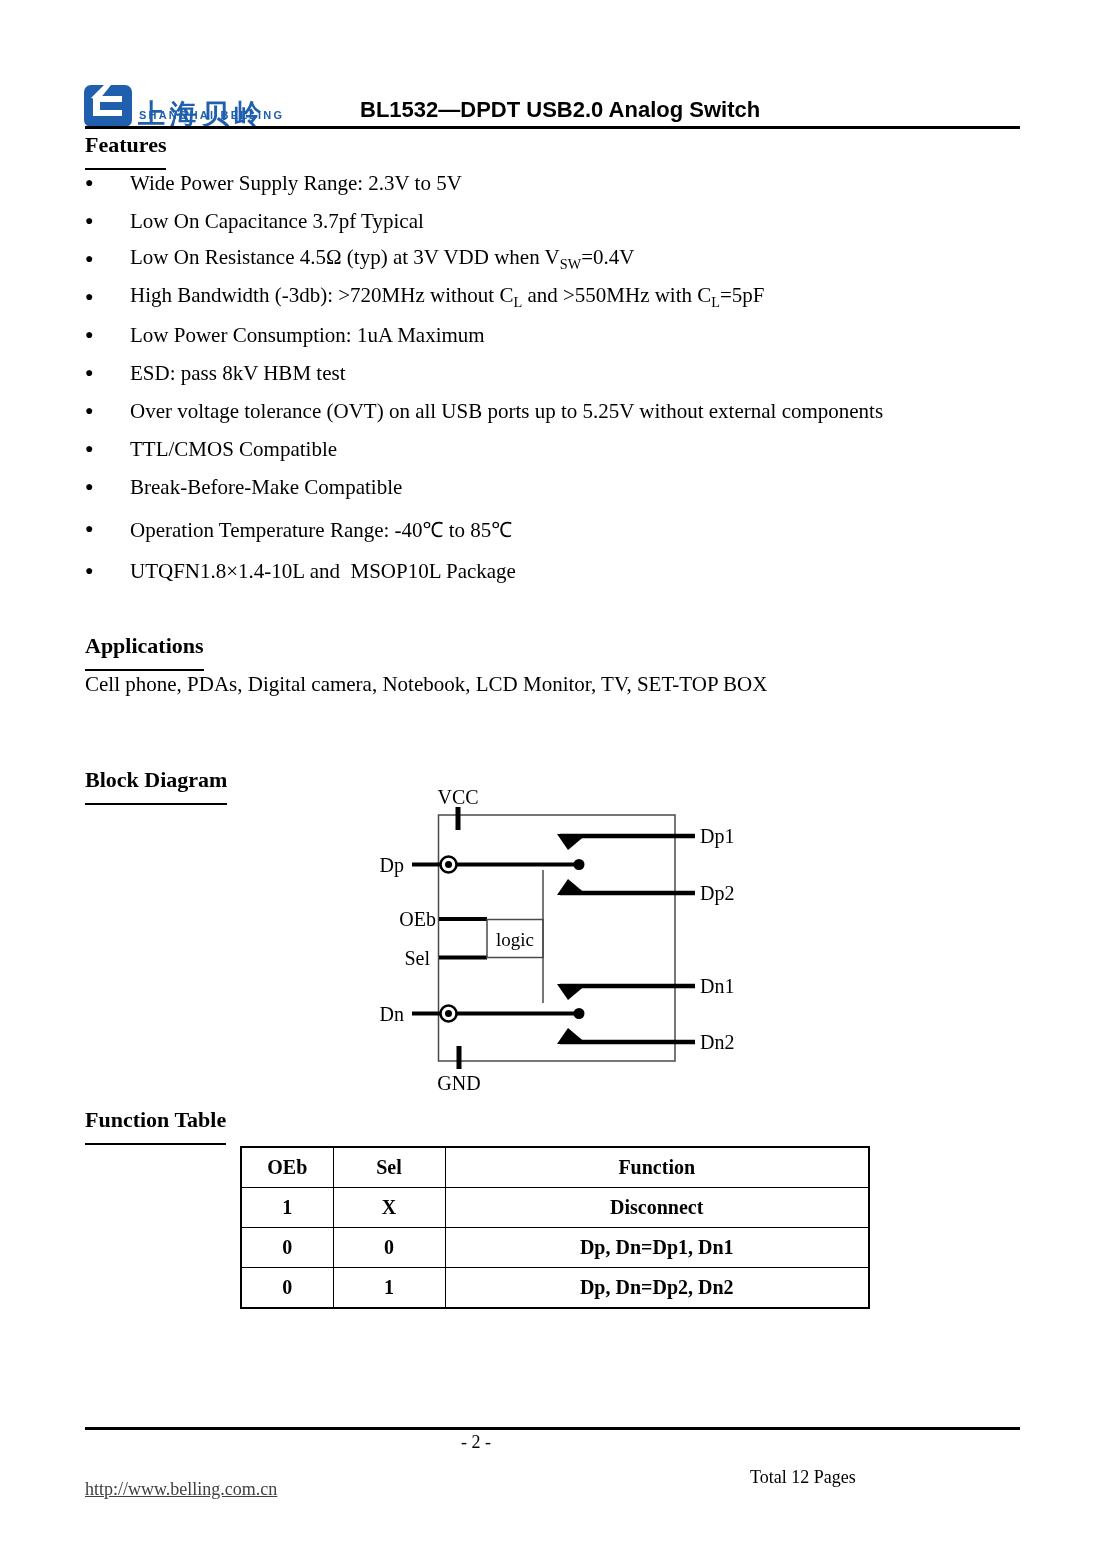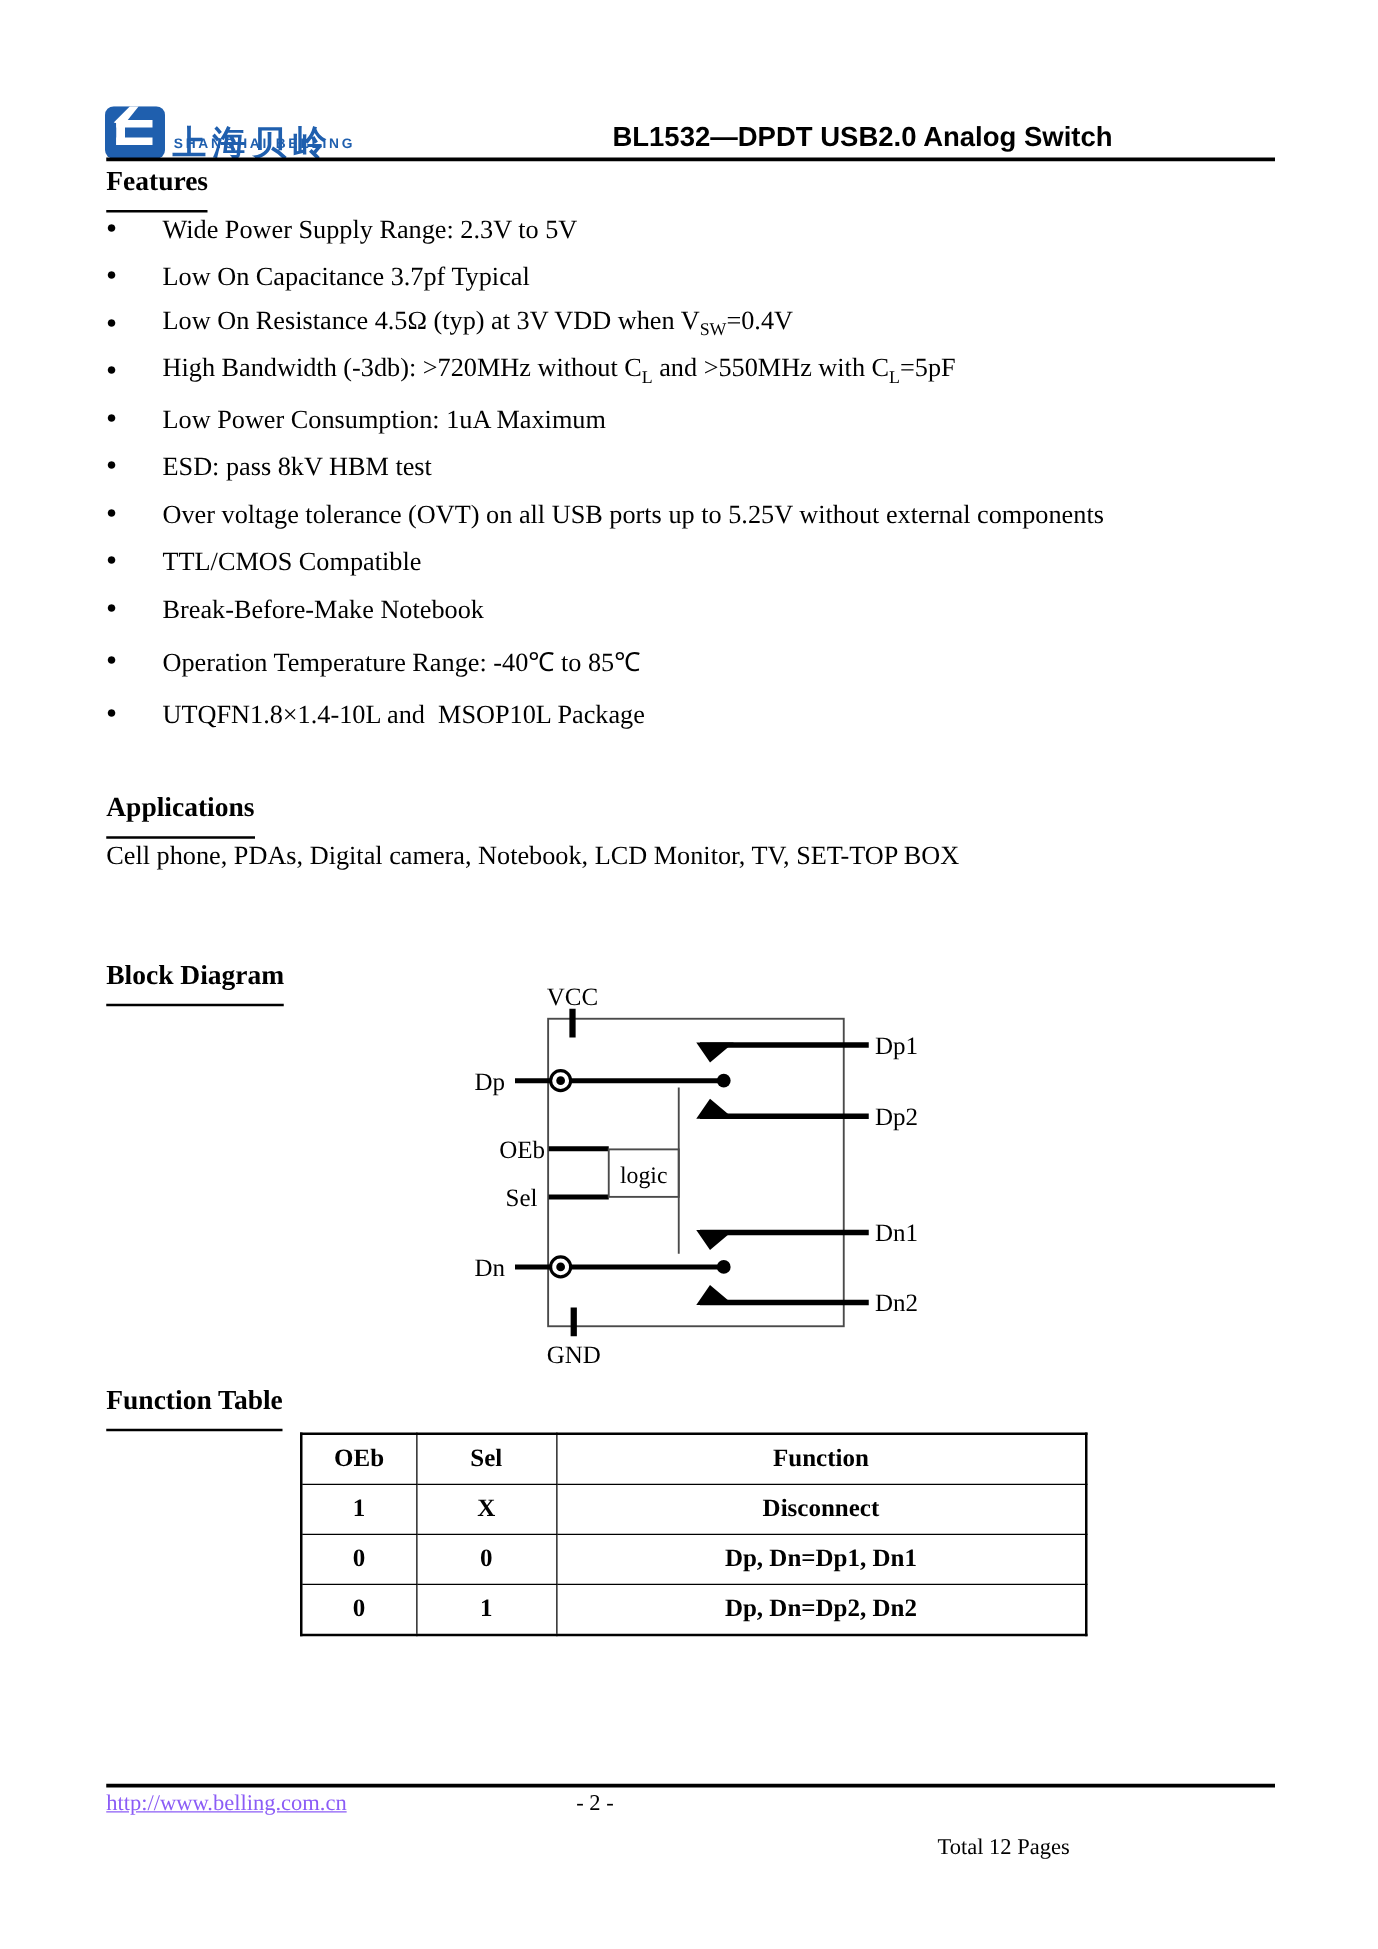--- a/index.html
+++ b/index.html
@@ -14,21 +14,21 @@
     position:absolute; left:138px; top:76px;
     font-family:"Liberation Sans", sans-serif; font-weight:bold;
     font-size:27px; letter-spacing:5px; color:#1f5fae; white-space:nowrap;margin-top:20px;
   }
   .logo-en {
     position:absolute; left:139px; top:109px;
     font-family:"Liberation Sans", sans-serif; font-weight:bold;
     font-size:11px; letter-spacing:2.2px; color:#1f5fae; white-space:nowrap;
   }
   .doc-title {
-    position:absolute; left:360px; top:97px; width:660px; text-align:center;
+    position:absolute; left:360px; top:97px; width:660px; text-align:left;
     font-family:"Liberation Sans", sans-serif; font-weight:bold; font-size:22px;
     white-space:nowrap;
   }
   .header-rule { position:absolute; left:85px; top:126px; width:935px; height:3px; background:#000; }
 
   
   .sec-heading {
     position:absolute; left:85px;
     font-weight:bold; font-size:22px; line-height:24px;
     border-bottom:2.5px solid #000; padding-bottom:11px; display:inline-block;
@@ -120,21 +120,21 @@
       <li class="feature">
         <span class="bullet">●</span>
         <span class="ftext"><span>Over voltage tolerance (OVT) on all USB ports up to 5.25V without external components</span></span>
       </li>
       <li class="feature">
         <span class="bullet">●</span>
         <span class="ftext"><span>TTL/CMOS Compatible</span></span>
       </li>
       <li class="feature">
         <span class="bullet">●</span>
-        <span class="ftext"><span>Break-Before-Make Notebook</span></span>
+        <span class="ftext"><span>Break-Before-Make Compatible</span></span>
       </li>
       <li class="feature">
         <span class="bullet">●</span>
         <span class="ftext"><span>Operation Temperature Range: -40℃ to 85℃</span></span>
       </li>
       <li class="feature">
         <span class="bullet">●</span>
         <span class="ftext"><span>UTQFN1.8×1.4-10L and  MSOP10L Package</span></span>
       </li>
     </ul>
@@ -218,17 +218,17 @@
         </tr>
         <tr>
           <td>0</td>
           <td>1</td>
           <td>Dp, Dn=Dp2, Dn2</td>
         </tr>
       </tbody>
   </table>
 
   <div class="footer-rule"></div>
-  <a class="footer-link" href="#" style="color: #8b5cf6;">http://www.belling.com.cn</a>
+  <a class="footer-link" href="#" style="color: #404040; margin-top: 47px;">http://www.belling.com.cn</a>
   <div class="footer-page">- 2 -</div>
   <div class="footer-total">Total 12 Pages</div>
 
 </div>
 
 </body></html>

